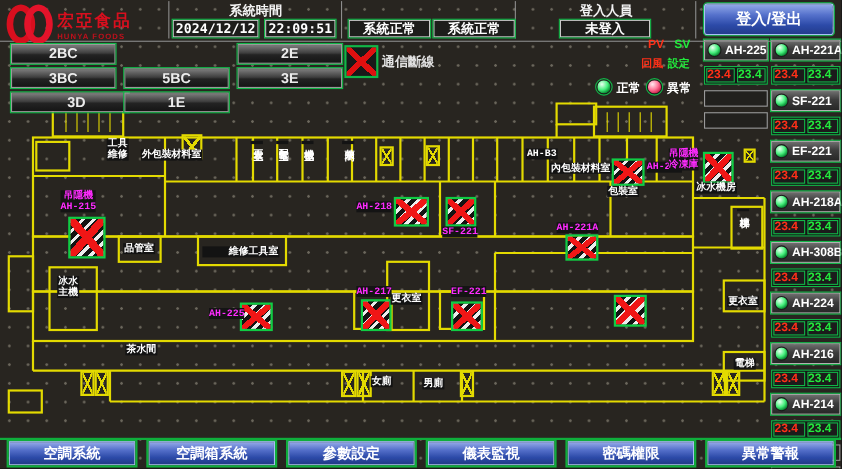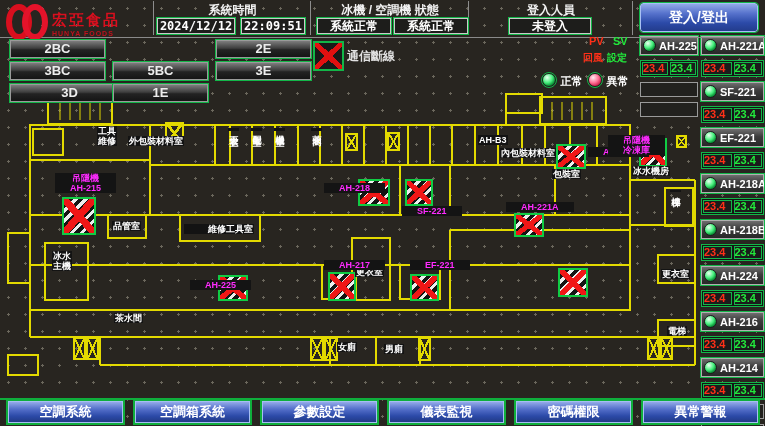--- a/index.html
+++ b/index.html
@@ -70,42 +70,42 @@
   .vrow{display:flex;gap:2px;padding:1px;border:1px solid #12b648;background:#141414;}
   .vcell{
     flex:1;height:11px;line-height:11px;text-align:left;
     font-family:Liberation Sans, sans-serif;font-weight:bold;font-size:11px;
     border:1px solid #12b648;background:#1b1b1b;
   }
   .pv{color:#ff3018;}
   .sv{color:#22e83c;}
   .eslot{height:13px;border:1px solid #9a9a9a;background:#22211e;}
   
-  #plan{position:absolute;left:0;top:93px;width:700px;height:305px;z-index:1;}
+  #plan{position:absolute;left:0;top:93px;width:700px;height:305px;z-index:1;font-family:Liberation Mono, monospace;}
   #plan svg{position:absolute;left:0;top:0;}
   .dev{
     position:absolute;box-sizing:border-box;border:2px solid #10cc44;cursor:pointer;
     background-image:
       linear-gradient(to top right,transparent 42%,#f01616 42%,#f01616 58%,transparent 58%),
       linear-gradient(to bottom right,transparent 42%,#f01616 42%,#f01616 58%,transparent 58%),
       repeating-linear-gradient(135deg,#ededed 0 3px,#141414 3px 7px);
   }
   .shaft{
     position:absolute;box-sizing:border-box;border:2px solid #e3da00;
     background-image:
       linear-gradient(to top right,transparent 44%,#e3da00 44%,#e3da00 56%,transparent 56%),
       linear-gradient(to bottom right,transparent 44%,#e3da00 44%,#e3da00 56%,transparent 56%);
   }
   .room{
     position:absolute;color:#fff;background:#131313;padding:0 1px;
     font-size:9px;font-weight:bold;line-height:10px;white-space:pre-line;text-align:center;
   }
   .room.vert{writing-mode:vertical-rl;text-orientation:upright;letter-spacing:1px;line-height:9px;}
   .mlabel{
-    position:absolute;color:#ff2bff;background:#141414;padding:0 15px;
+    position:absolute;color:#ff2bff;background:#141414;padding:0 0;
     font-size:9px;font-weight:bold;line-height:10px;white-space:pre-line;text-align:center;
   }
   
   #bottom-line{position:absolute;left:0;top:398px;width:765px;height:2px;background:#0fae3c;z-index:6;}
   #bottom-nav{position:absolute;left:0;top:401px;width:765px;height:25px;z-index:6;}
   .bbtn{
     position:absolute;top:0;width:113px;height:20px;line-height:20px;text-align:center;
     background:linear-gradient(180deg,#93aae8 0%,#5570ca 35%,#2c4aa8 70%,#213a86 100%);
     border:1px solid #a6bef2;outline:2px solid #0fae3c;
     color:#fff;font-weight:bold;font-size:13px;cursor:pointer;
@@ -126,21 +126,20 @@
     </div>
     <div class="vsep" style="left:153px"></div>
     <div class="vsep" style="left:310px"></div>
     <div class="vsep" style="left:468px"></div>
     <div class="vsep" style="left:632px"></div>
 
     <div class="hlabel" style="left:155px;width:155px">系統時間</div>
     <div class="gbox" style="left:157px;width:76px">2024/12/12</div>
     <div class="gbox" style="left:241px;width:62px">22:09:51</div>
 
-    <div class="hlabel" style="left:312px;width:156px">冰機 / 空調機 狀態</div>
     <div class="gbox cjk" style="left:317px;width:72px">系統正常</div>
     <div class="gbox cjk" style="left:394px;width:72px">系統正常</div>
 
     <div class="hlabel" style="left:470px;width:162px">登入人員</div>
     <div class="gbox cjk" style="left:509px;width:80px">未登入</div>
 
     <button class="loginbtn">登入/登出</button>
   </div>
 
   <div id="floor-nav">
@@ -209,21 +208,21 @@
       <div class="nameplate">
         <div class="lamp"></div>
         <span>AH-218A</span>
       </div>
       <div class="vrow">
         <div class="vcell pv">23.4</div>
         <div class="vcell sv">23.4</div>
       </div>
       <div class="nameplate">
         <div class="lamp"></div>
-        <span>AH-218B</span>
+        <span>AH-308B</span>
       </div>
       <div class="vrow">
         <div class="vcell pv">23.4</div>
         <div class="vcell sv">23.4</div>
       </div>
       <div class="nameplate">
         <div class="lamp"></div>
         <span>AH-224</span>
       </div>
       <div class="vrow">

